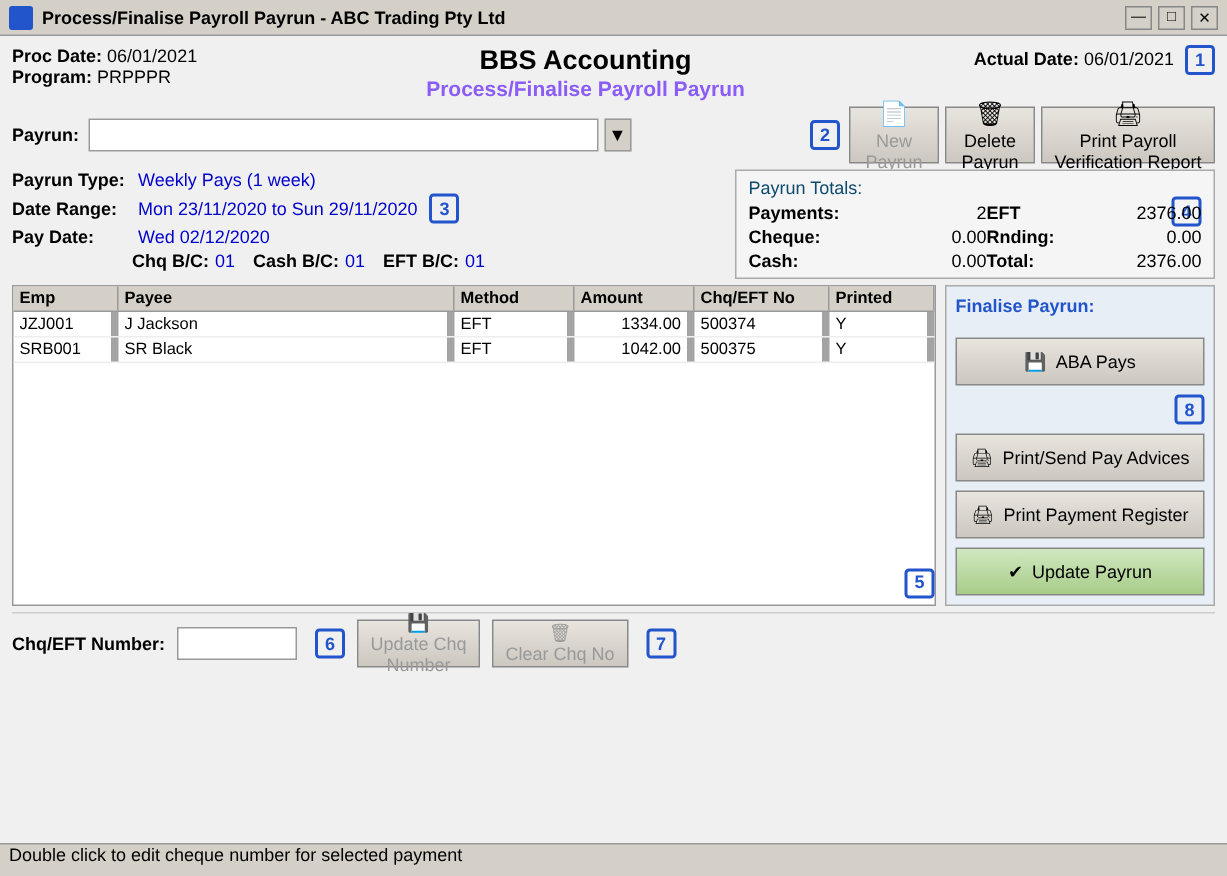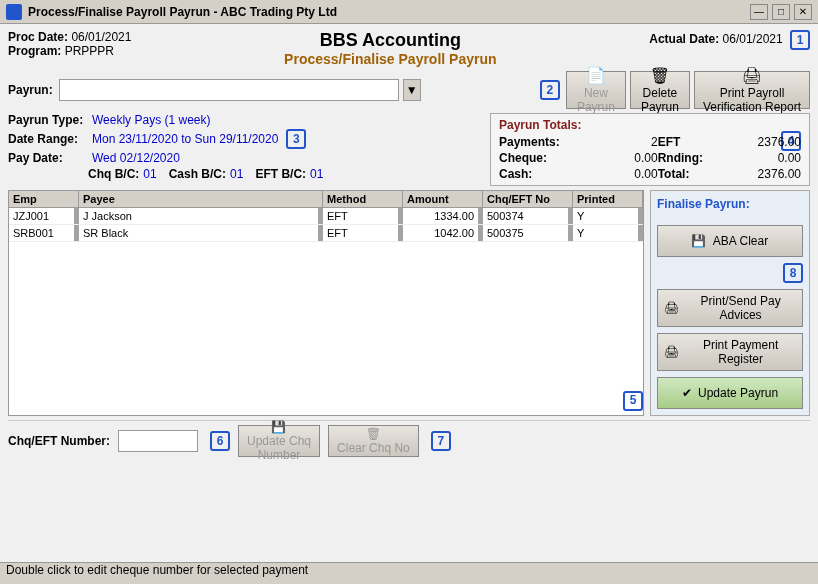--- a/index.html
+++ b/index.html
@@ -29,21 +29,21 @@
 
     .header-row {
       display: flex;
       justify-content: space-between;
       align-items: flex-start;
       margin-bottom: 4px;
     }
     .header-left { font-size: 12px; }
     .header-center { text-align: center; flex: 1; }
     .header-center h1 { font-size: 18px; font-weight: bold; color: #000; }
-    .header-center h2 { font-size: 14px; font-weight: bold; color: #a16207; }
+    .header-center h2 { font-size: 14px; font-weight: bold; color: #8b5cf6; }
     .header-right { text-align: right; font-size: 12px; }
 
     .badge {
       display: inline-flex; align-items: center; justify-content: center;
       width: 20px; height: 20px; border: 2px solid #2255cc; border-radius: 3px;
       color: #2255cc; font-weight: bold; font-size: 12px; margin-left: 4px;
       vertical-align: middle;
     }
 
     .toolbar-row {
@@ -84,21 +84,21 @@
     .info-row { display: flex; align-items: center; gap: 4px; margin-bottom: 2px; }
     .info-row label { font-weight: bold; min-width: 80px; }
     .info-value { color: #0000cc; }
 
     .payrun-totals {
       border: 1px solid #aaa;
       background: #f5f5f5;
       padding: 4px 8px;
       min-width: 320px;
     }
-    .totals-title { font-weight: bold; color: #7f1d1d; margin-bottom: 3px; }
+    .totals-title { font-weight: normal; color: #0c4a6e; margin-bottom: 3px; }
     .totals-grid { display: grid; grid-template-columns: auto auto auto auto; gap: 2px 0; align-items: center; }
     .totals-label { font-weight: bold; }
     .totals-value { text-align: right; min-width: 60px; }
 
     .content-area {
       display: flex;
       gap: 6px;
       flex: 1;
     }
 
@@ -122,21 +122,21 @@
     .table-body { flex: 1; overflow-y: auto; }
     .table-row {
       display: grid;
       grid-template-columns: 70px 1fr 80px 80px 90px 70px;
       border-bottom: 1px solid #eee;
     }
     .td { padding: 2px 4px; border-right: 5px solid #a3a3a3; font-size: 11px; }
     .td-right { text-align: right; }
 
     .finalise-section {
-      width: 160px;
+      width: 180px;
       border: 1px solid #aaa;
       background: #e8eef5;
       padding: 6px;
       display: flex;
       flex-direction: column;
       gap: 6px;
     }
     .finalise-title { font-weight: bold; color: #2255cc; font-size: 12px; margin-bottom: 2px; }
     .finalise-btn {
       border: 1px solid #888;
@@ -329,21 +329,21 @@
       <span class="badge" style="position:relative;left:50%;top:0;transform:translateX(-50%);display:block;width:20px;text-align:center;margin:4px auto;">5</span>
     </div>
 
     <div class="finalise-section">
       <div style="display:flex;align-items:center;gap:4px;">
         <span class="finalise-title">Finalise Payrun:</span>
       </div>
       <div style="flex:1;"></div>
       <button class="finalise-btn">
         <span>💾</span>
-        <span>ABA Clear</span>
+        <span>ABA Pays</span>
       </button>
       <span class="badge" style="align-self:flex-end;">8</span>
       <button class="finalise-btn">
         <span>🖨</span>
         <span>Print/Send Pay Advices</span>
       </button>
       <button class="finalise-btn">
         <span>🖨</span>
         <span>Print Payment Register</span>
       </button>

